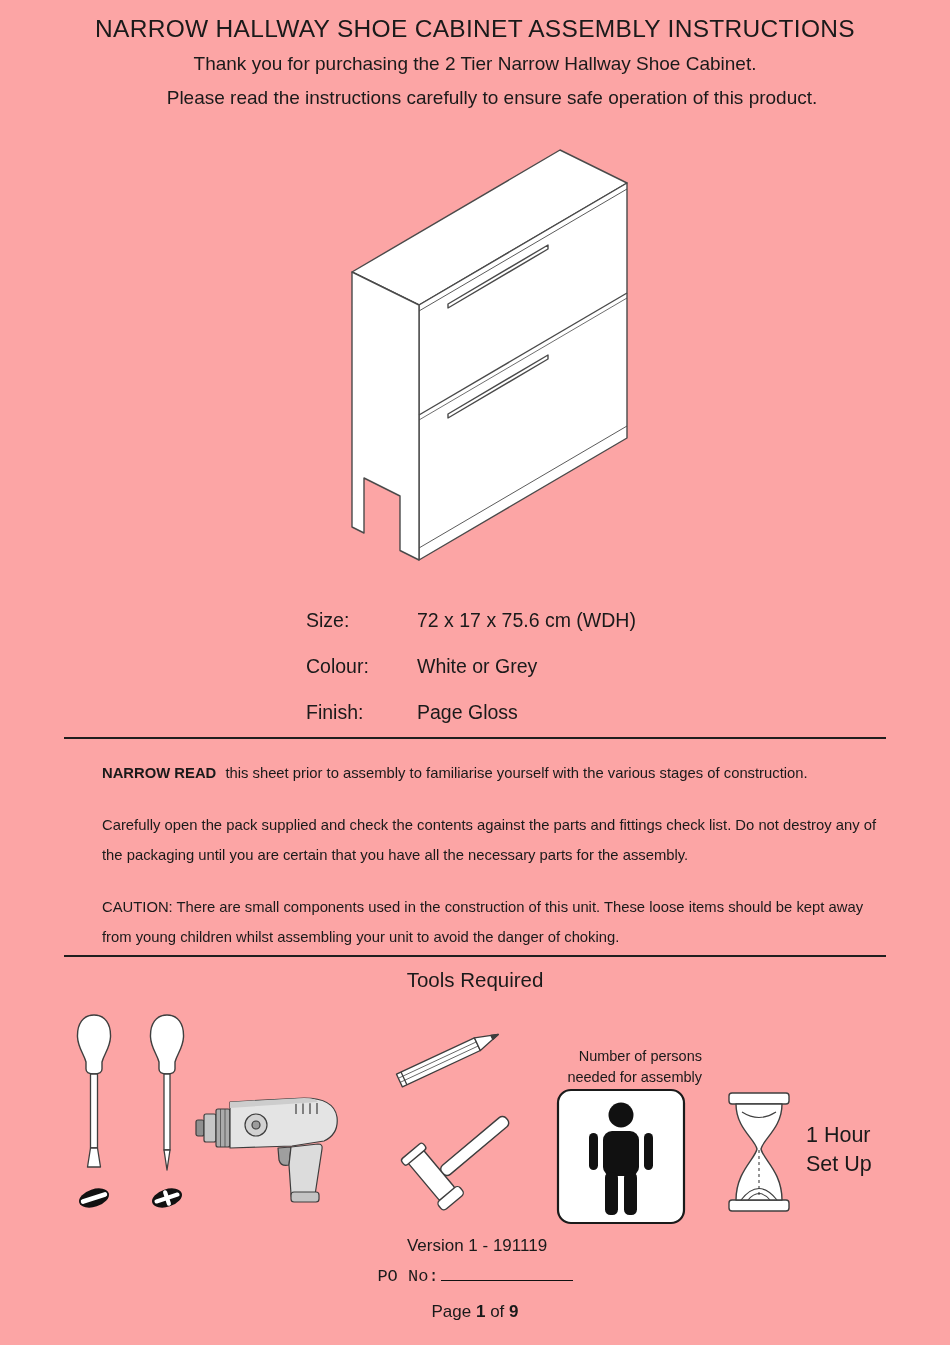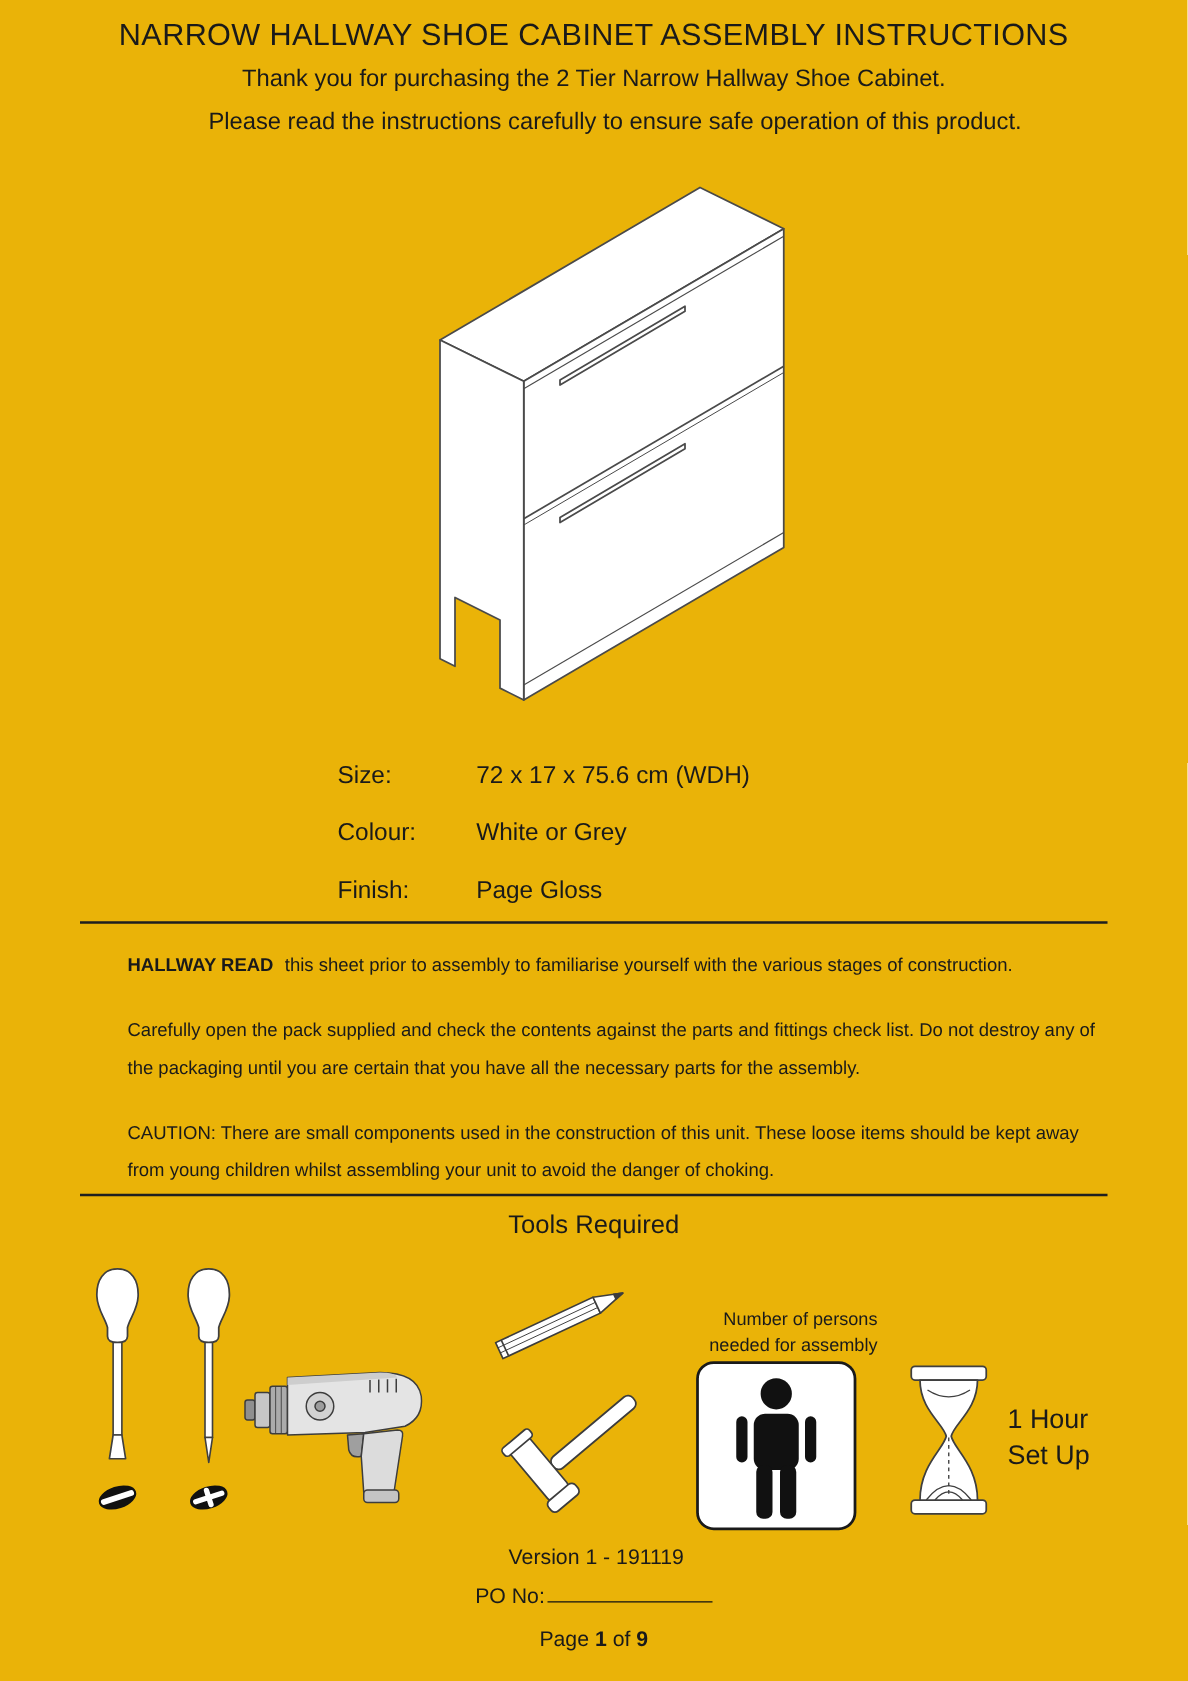--- a/index.html
+++ b/index.html
@@ -2,31 +2,31 @@
 <html><head>
 <meta charset="utf-8">
 <style>
   * { margin:0; padding:0; box-sizing:border-box; }
   html,body { background:#ffffff; }
   body {
     width:950px; height:1345px;
     font-family:"Liberation Sans", sans-serif;
     color:#1a1a1a;
   }
-  .page { position:relative; width:950px; height:1345px; background:#eab308; overflow:hidden; }
+  .page { position:relative; width:950px; height:1345px; background:#fca5a5; overflow:hidden; }
 
   .title { position:absolute; top:15px; left:0; right:0; text-align:center; font-size:24.5px; font-weight:400; letter-spacing:.3px; }
   .subtitle { position:absolute; left:0; right:0; text-align:center; font-size:19px; }
   .s1 { top:53px; }
   .s2 { top:87px;padding-left:34px; }
 
   .cabinet { position:absolute; top:140px; left:0; width:950px; height:440px; }
 
   .specs { position:absolute; left:270px; top:597px; font-size:19.5px; }
-  .spec-row { height:46px; line-height:46px; white-space:nowrap; }
+  .spec-row { height:46px; line-height:46px; white-space:nowrap;margin-left:36px; }
   .spec-label { display:inline-block; width:111px; }
 
   .rule { position:absolute; left:64px; width:822px; height:2px; background:#1f1f1f; }
   .rule-1 { top:737px; }
   .rule-2 { top:955px; }
 
   .notes { position:absolute; left:102px; top:758px; width:780px; font-size:14.8px; line-height:30px; }
   .notes p { margin:0 0 22px 0; }
   .lead-bold { font-weight:bold; margin-right:5px; }
 
@@ -38,21 +38,21 @@
   .drill { left:194px; top:1068px; width:162px; height:138px; }
   .pencil { left:390px; top:1016px; width:125px; height:80px; }
   .hammer { left:396px; top:1092px; width:125px; height:132px; }
   .person-box { left:556px; top:1088px; width:130px; height:137px; }
   .hourglass { left:727px; top:1092px; width:64px; height:120px; }
 
   .persons-note { position:absolute; left:540px; top:1046px; width:162px; text-align:right; font-size:14.5px; line-height:21px; }
   .setup-time { position:absolute; left:806px; top:1121px; font-size:21.5px; line-height:29px; }
 
   .version { position:absolute; top:1236px; left:4px; right:0; text-align:center; font-size:17px; }
-  .po-line { position:absolute; top:1267px; left:0; right:0; text-align:center; font-size:17px; }
+  .po-line { position:absolute; top:1267px; left:0; right:0; text-align:center; font-size:17px;font-family:Liberation Mono, monospace; }
   .po-blank { display:inline-block; width:132px; height:4px; border-bottom:1.6px solid #111; margin-left:2px; }
   .page-indicator { position:absolute; top:1302px; left:0; right:0; text-align:center; font-size:17px; }
 </style>
 </head>
 <body>
 
 <div class="page">
 
   <div class="title">NARROW HALLWAY SHOE CABINET ASSEMBLY INSTRUCTIONS</div>
   <div class="subtitle s1">Thank you for purchasing the 2 Tier Narrow Hallway Shoe Cabinet.</div>
@@ -80,21 +80,21 @@
       <span class="spec-label">Colour:</span><span class="spec-value">White or Grey</span>
     </div>
     <div class="spec-row">
       <span class="spec-label">Finish:</span><span class="spec-value">Page Gloss</span>
     </div>
   </div>
 
   <div class="rule rule-1"></div>
 
   <div class="notes">
-    <p><b class="lead-bold">HALLWAY READ</b><span> this sheet prior to assembly to familiarise yourself with the various stages of construction.</span></p>
+    <p><b class="lead-bold">NARROW READ</b><span> this sheet prior to assembly to familiarise yourself with the various stages of construction.</span></p>
     <p>Carefully open the pack supplied and check the contents against the parts and fittings check list. Do not destroy any of the packaging until you are certain that you have all the necessary parts for the assembly.</p>
     <p>CAUTION: There are small components used in the construction of this unit. These loose items should be kept away from young children whilst assembling your unit to avoid the danger of choking.</p>
   </div>
 
   <div class="rule rule-2"></div>
 
   <div class="tools-heading">Tools Required</div>
 
   <svg class="tool sd1" viewBox="0 0 48 215" xmlns="http://www.w3.org/2000/svg">
     <g stroke="#3f3f3f" stroke-linejoin="round" fill="#ffffff">

